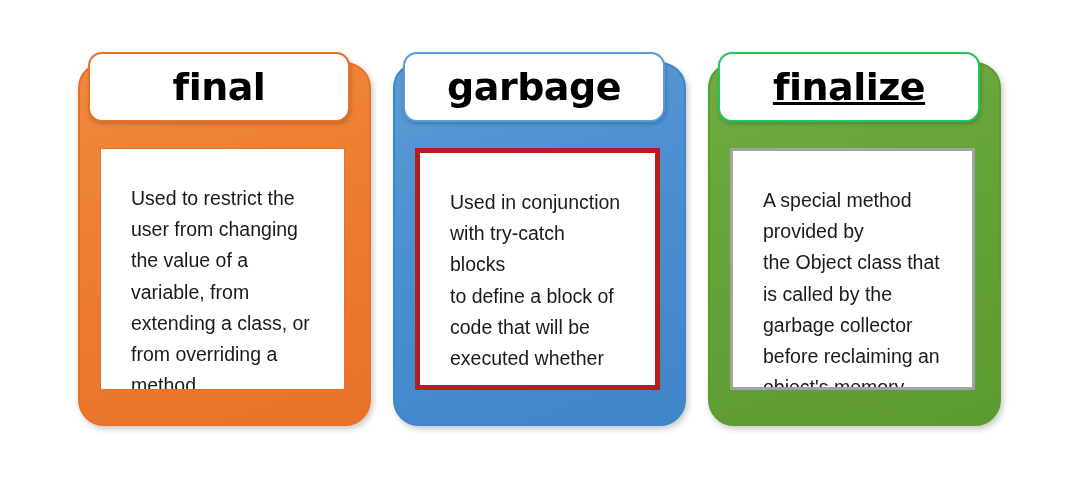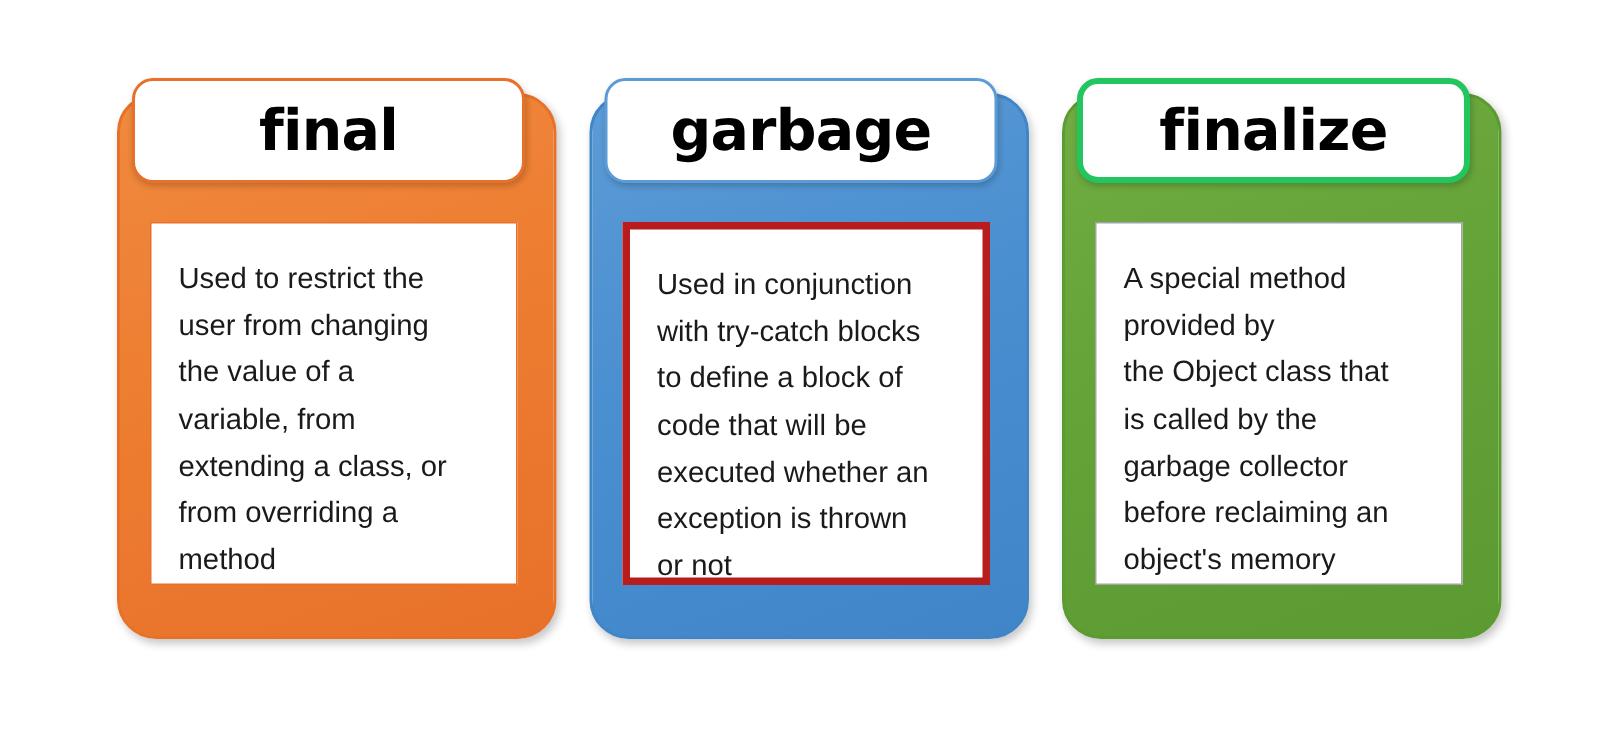--- a/index.html
+++ b/index.html
@@ -69,21 +69,21 @@
     left: 22px;
     top: 96px;
     width: 245px;
     height: 242px;
     background: #ffffff;
     box-sizing: border-box;
     overflow: hidden;
   }
 
   .card-text {
-    margin: 4px;
+    margin: 16px;
     padding: 18px 14px 0 14px;
     font-family: "Liberation Sans", sans-serif;
     font-size: 19.5px;
     line-height: 31.2px;
     color: #1a1a1a;
     white-space: pre-line;
   }
 
   
   #card-final {
@@ -115,24 +115,25 @@
   }
 
   #card-finalize {
     left: 708px;
   }
   #card-finalize .card-body {
     background: linear-gradient(160deg, #70AC42 0%, #64A338 45%, #5C9A32 100%);
     border: 2px solid #5C9A32;
   }
   #card-finalize .card-header {
-    border: 4px solid #22c55e;
+    border: 2px solid #22c55e;
+    text-decoration: underline;
   }
   #card-finalize .card-panel {
-    border: 1px solid #a3a3a3;
+    border: 3px solid #a3a3a3;
   }
 </style>
 </head>
 <body>
 
 <div id="diagram">
 
   <div class="card" id="card-final">
     <div class="card-body"></div>
     <div class="card-header">

